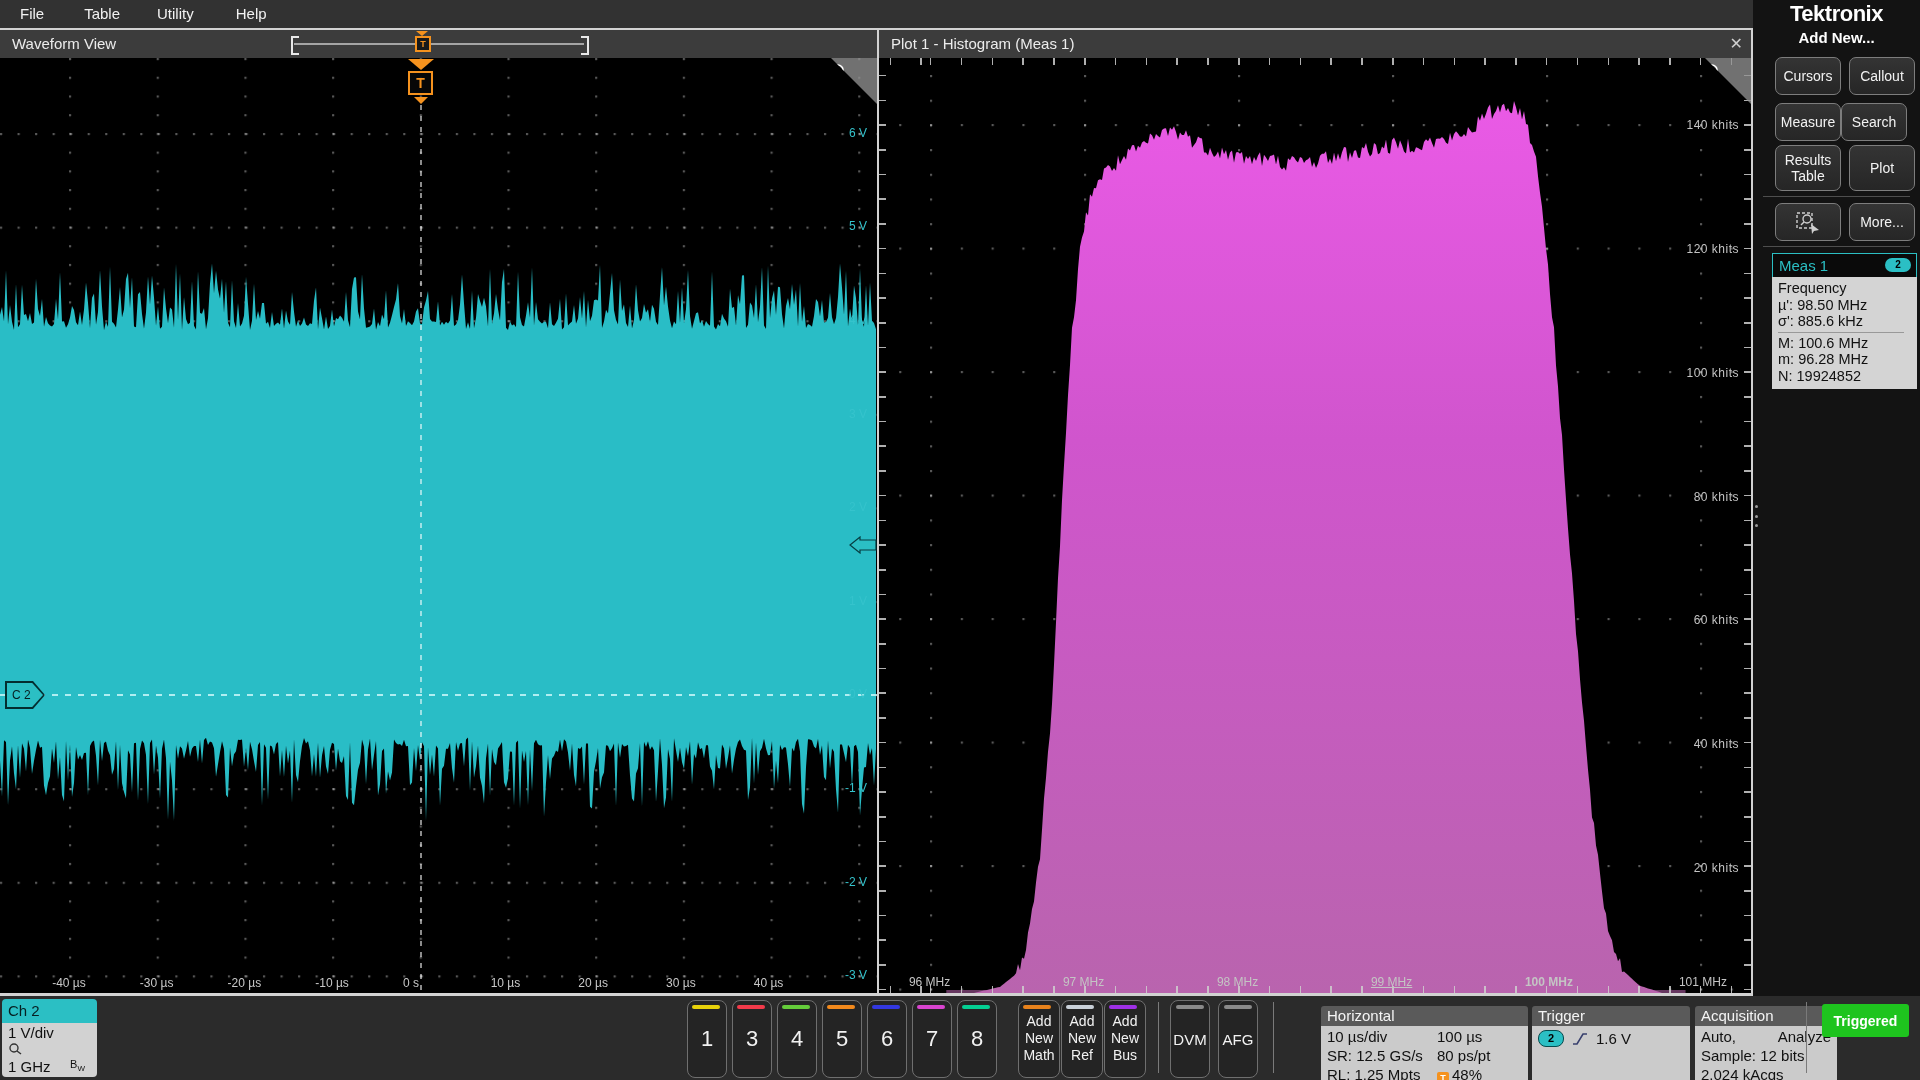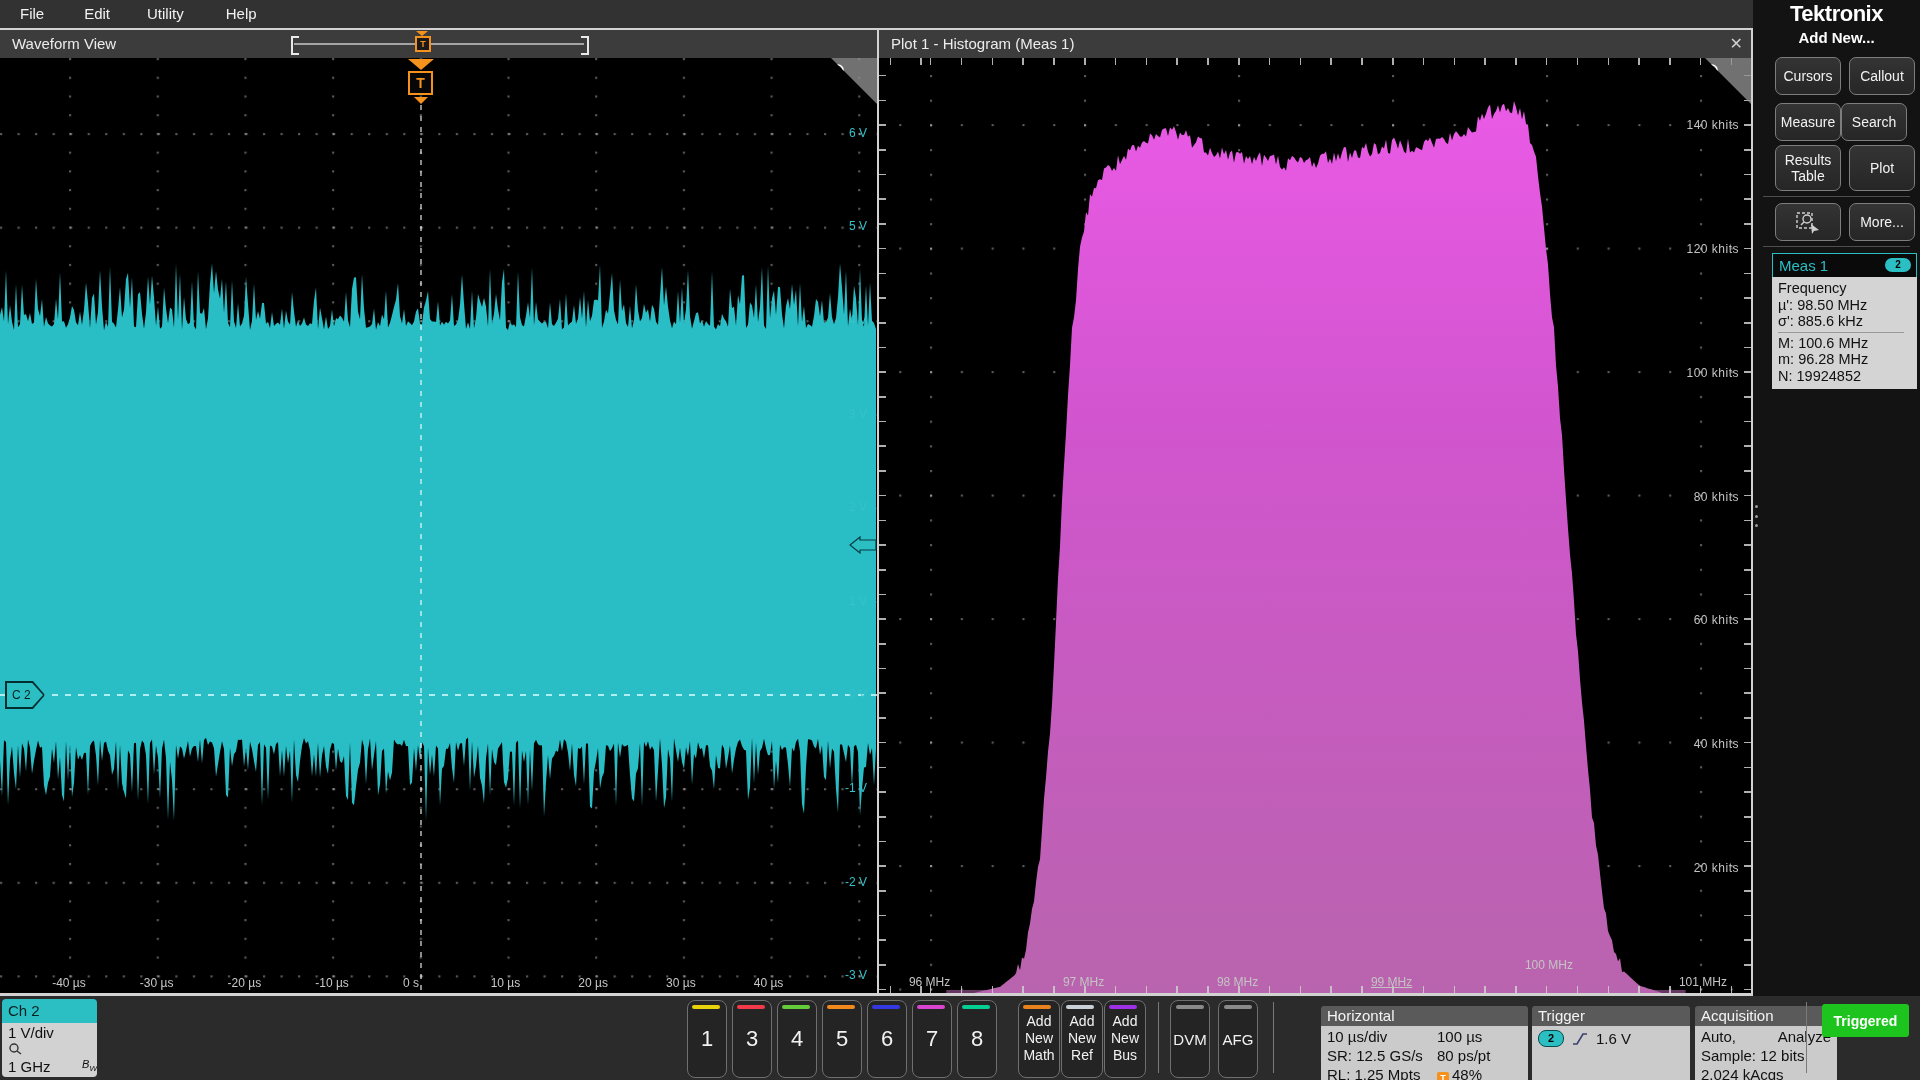--- a/index.html
+++ b/index.html
@@ -88,21 +88,21 @@
   #meas-body{background:#d4d4d4;color:#111;font-size:14.5px;line-height:16.5px;padding:3px 13px 5px 6px;}
   #meas-sep{height:1px;background:#999;margin:2px 0;}
   #splitter{position:absolute;left:1754px;top:505px;width:4px;height:22px;display:flex;flex-direction:column;
     justify-content:space-between;align-items:center;}
   #splitter i{width:3px;height:3px;border-radius:50%;background:#9a9a9a;}
   
   #bottom-bar{position:absolute;left:0;top:996px;width:1920px;height:84px;background:#2b2b2b;}
   #ch2-badge{position:absolute;left:2px;top:3px;width:95px;height:78px;border-radius:4px;overflow:hidden;}
   #ch2-head{height:24px;background:#2bbfc4;color:#062022;font-size:15px;line-height:24px;padding-left:6px;}
   #ch2-body{height:54px;background:#d2d2d2;color:#111;font-size:15px;padding:1px 6px;position:relative;}
-  #ch2-bw{position:absolute;right:0;bottom:6px;font-size:11px;color:#111;font-style:italic;}
+  #ch2-bw{position:absolute;right:12px;bottom:6px;font-size:11px;color:#111;}
   #ch2-bw sub{font-size:8px;}
   .chbtn{position:absolute;top:4px;width:38px;height:76px;background:#242424;border:1px solid #6f6f6f;border-radius:8px;}
   .stripe{position:absolute;left:4px;top:4px;width:28px;height:4px;border-radius:2px;}
   .chnum{position:absolute;left:0;top:0;width:100%;height:100%;display:flex;align-items:center;justify-content:center;
     color:#f2f2f2;font-size:22px;}
   .addbtn{position:absolute;top:4px;width:40px;height:76px;background:#242424;border:1px solid #6f6f6f;border-radius:8px;}
   .addlbl{position:absolute;left:0;top:12px;width:100%;text-align:center;color:#f2f2f2;font-size:14px;line-height:17px;
     white-space:pre-line;}
   .bar-div{position:absolute;top:6px;width:1px;height:71px;background:#7a7a7a;}
   .info-panel{position:absolute;top:10px;height:78px;border-radius:3px;overflow:hidden;margin-left:40px;}
@@ -117,21 +117,21 @@
   #triggered{position:absolute;left:1822px;top:8px;width:87px;height:33px;border-radius:3px;
     color:#fff;font-weight:bold;font-size:14px;display:flex;align-items:center;justify-content:center;}
 </style>
 </head>
 <body>
 
 <div id="app">
 
   <div id="menubar">
     <span class="menu-item" style="margin-left:20px">File</span>
-    <span class="menu-item" style="margin-left:40px">Edit</span>
+    <span class="menu-item" style="margin-left:40px">Table</span>
     <span class="menu-item" style="margin-left:37px">Utility</span>
     <span class="menu-item" style="margin-left:42px">Help</span>
   </div>
 
   <div class="lt-border" style="left:0;top:28px;width:1753px;height:2px;"></div>
   <div class="lt-border" style="left:876px;top:28px;width:3px;height:968px;"></div>
   <div class="lt-border" style="left:0;top:993px;width:1753px;height:3px;"></div>
   <div class="lt-border" style="left:1751px;top:28px;width:2px;height:968px;"></div>
 
   <div class="panel-header" id="wf-header">
@@ -214,21 +214,21 @@
       <span class="axis-label hylab" style="right: 12px; top: 183.954px;">120 khits</span>
       <span class="axis-label hylab" style="right: 12px; top: 307.795px;">100 khits</span>
       <span class="axis-label hylab" style="right: 12px; top: 431.636px;">80 khits</span>
       <span class="axis-label hylab" style="right: 12px; top: 555.477px;">60 khits</span>
       <span class="axis-label hylab" style="right: 12px; top: 679.318px;">40 khits</span>
       <span class="axis-label hylab" style="right: 12px; top: 803.159px;">20 khits</span>
       <span class="axis-label hxlab" style="left: 29.9011px; bottom: 4px;">96 MHz</span>
       <span class="axis-label hxlab" style="left: 183.91px; bottom: 4px;">97 MHz</span>
       <span class="axis-label hxlab" style="left: 337.919px; bottom: 4px;">98 MHz</span>
       <span class="axis-label hxlab" style="left: 491.929px; bottom: 4px; text-decoration: underline;">99 MHz</span>
-      <span class="axis-label hxlab" style="left: 645.938px; bottom: 21px;">100 MHz</span>
+      <span class="axis-label hxlab" style="left: 645.938px; bottom: 4px; font-weight: bold;">100 MHz</span>
       <span class="axis-label hxlab" style="left: 799.947px; bottom: 4px;">101 MHz</span>
     </div>
 
   <div id="sidebar">
     <div id="tek-logo">Tektronix</div>
     <div id="add-new-label">Add New...</div>
     <div class="side-btn" style="left:22px;top:57px;width:64px;height:36px;">Cursors</div>
     <div class="side-btn" style="left:96px;top:57px;width:64px;height:36px;">Callout</div>
     <div class="side-btn" style="left:22px;top:103px;width:64px;height:36px;">Measure</div>
     <div class="side-btn" style="left:88px;top:103px;width:64px;height:36px;text-align:center;">Search</div>

